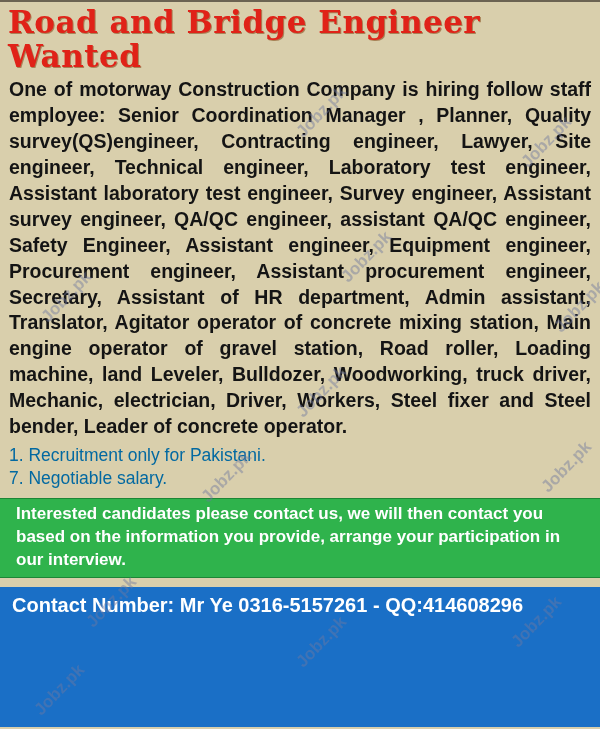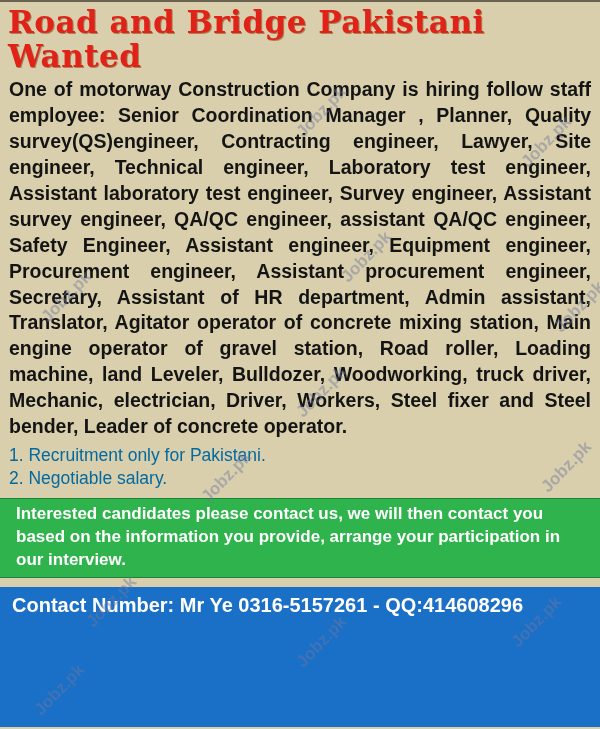--- a/index.html
+++ b/index.html
@@ -83,27 +83,27 @@
       <span class="wm" style="left: 290px; top: 380px;">Jobz.pk</span>
       <span class="wm" style="left: 535px; top: 455px;">Jobz.pk</span>
       <span class="wm" style="left: 80px; top: 590px;">Jobz.pk</span>
       <span class="wm" style="left: 290px; top: 630px;">Jobz.pk</span>
       <span class="wm" style="left: 505px; top: 610px;">Jobz.pk</span>
       <span class="wm" style="left: 28px; top: 678px;">Jobz.pk</span>
       <span class="wm" style="left: 195px; top: 465px;">Jobz.pk</span>
       <span class="wm" style="left: 548px; top: 295px;">Jobz.pk</span>
     </div>
 
-  <h1 class="title">Road and Bridge Pakistani Wanted</h1>
+  <h1 class="title">Road and Bridge Engineer Wanted</h1>
 
   <p class="intro">One of motorway Construction Company is hiring follow staff employee: Senior Coordination Manager , Planner, Quality survey(QS)engineer, Contracting engineer, Lawyer, Site engineer, Technical engineer, Laboratory test engineer, Assistant laboratory test engineer, Survey engineer, Assistant survey engineer, QA/QC engineer, assistant QA/QC engineer, Safety Engineer, Assistant engineer, Equipment engineer, Procurement engineer, Assistant procurement engineer, Secretary, Assistant of HR department, Admin assistant, Translator, Agitator operator of concrete mixing station, Main engine operator of gravel station, Road roller, Loading machine, land Leveler, Bulldozer, Woodworking, truck driver, Mechanic, electrician, Driver, Workers, Steel fixer and Steel bender, Leader of concrete operator.</p>
 
   <div class="conditions">
     <div class="cond-item">1. Recruitment only for Pakistani.</div>
-    <div class="cond-item">2. Negotiable salary.</div>
+    <div class="cond-item">7. Negotiable salary.</div>
   </div>
 
   <div class="notice">Interested candidates please contact us, we will then contact you based on the information you provide, arrange your participation in our interview.</div>
 
   <div class="contact">
     <div class="contact-line l1">Contact Number: Mr Ye  0316-5157261 - QQ:414608296</div>
 
   </div>
 
 </div>

